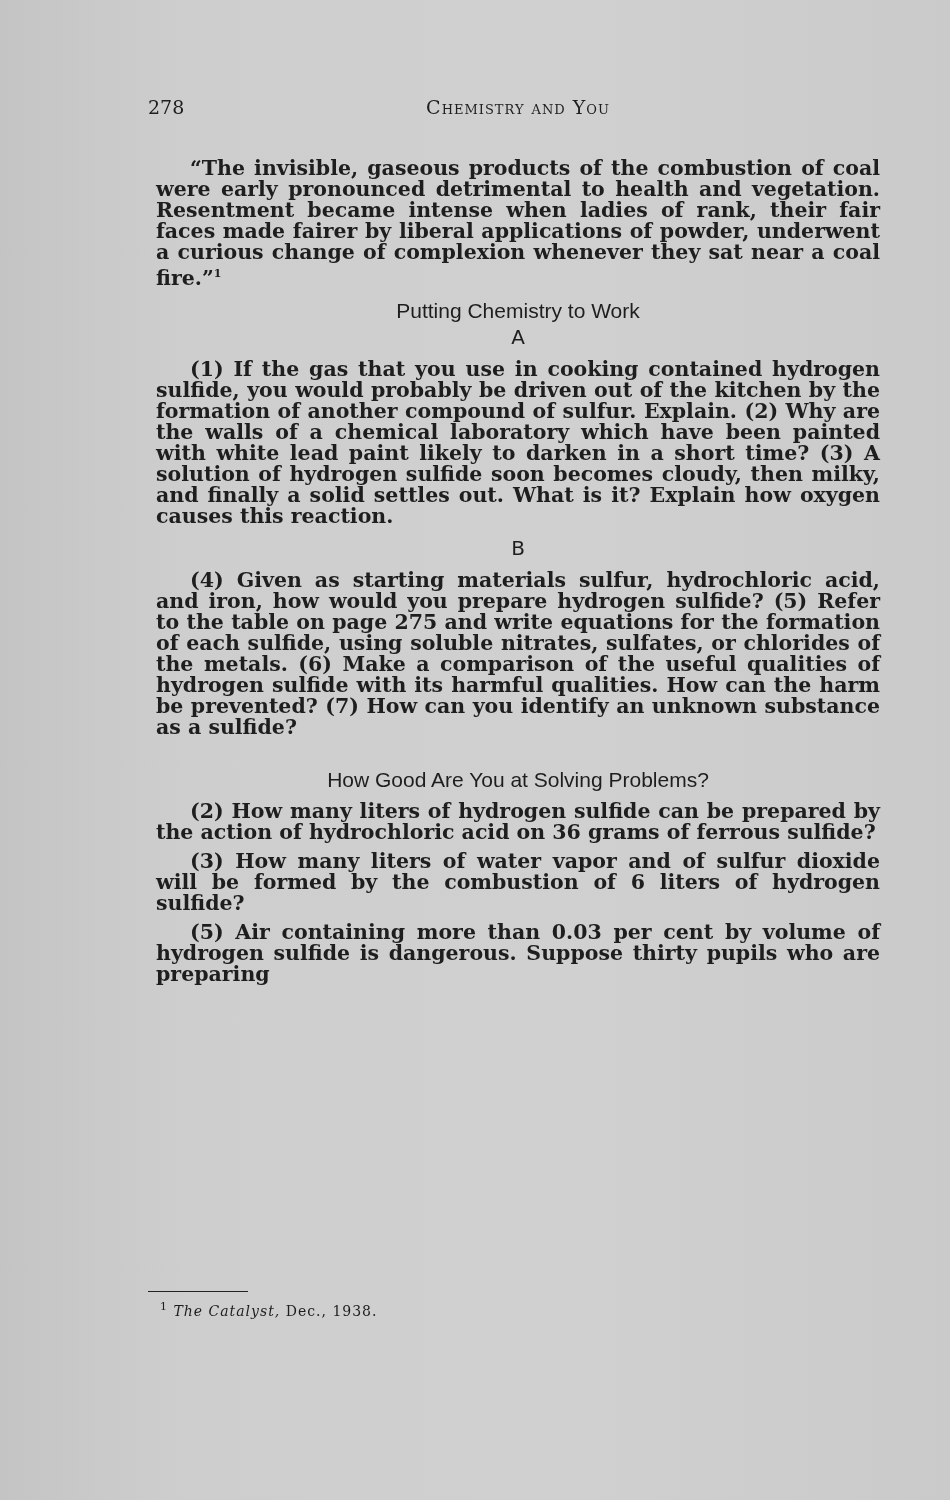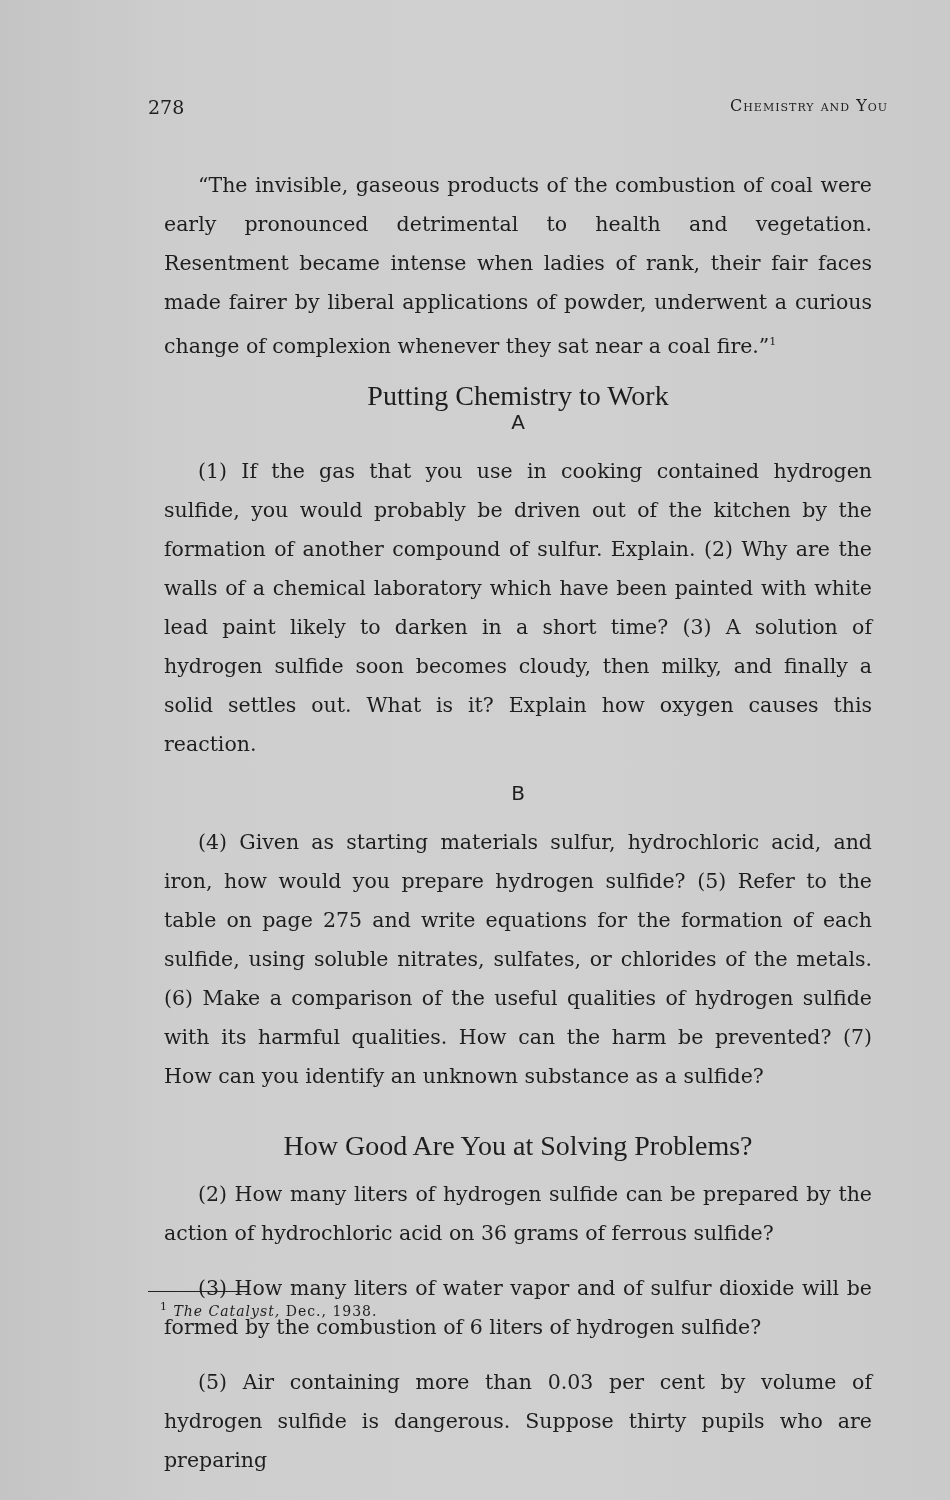--- a/index.html
+++ b/index.html
@@ -9,31 +9,31 @@
     font-family: "DejaVu Serif", "Liberation Serif", serif;
     color: #1e1e1e;
   }
   .page {
     position: relative; width: 950px; height: 1500px;
     background: linear-gradient(90deg, #c4c4c4 0%, #cecece 20%, #d0d0d0 60%, #cacaca 100%);
   }
   .header { position: absolute; top: 96px; left: 148px; width: 740px; height: 30px; }
   .page-num { position: absolute; left: 0; top: 0; font-size: 19px; }
   .running-head {
-    position: absolute; left: 0; right: 0; top: 0; text-align: right;
-    font-size: 16px; font-variant: small-caps; letter-spacing: 1px;
+    position: absolute; left: 0; right: 0; top: 0; text-align: center;
+    font-size: 19px; font-variant: small-caps; letter-spacing: 1px;
   }
   .body { position: absolute; top: 150px; left: 148px; width: 740px; }
   p {
-    margin: 16px; font-size: 20.5px; line-height: 39px;
-    text-align: justify; text-indent: 34px;
+    margin: 8px; font-size: 20.5px; line-height: 21px;
+    text-align: justify; text-indent: 34px; font-weight: bold;
   }
   .sec-title {
-    text-align: center; font-family: Liberation Serif, serif;
-    font-size: 28px; font-weight: 300; line-height: 27px; margin: 0;
+    text-align: center; font-family: Liberation Sans, sans-serif;
+    font-size: 21px; font-weight: 300; line-height: 27px; margin: 0;
   }
   .sub { text-align: center; font-family: "DejaVu Sans", "Liberation Sans", sans-serif; font-size: 20px; line-height: 27px; }
   .gap { height: 20px; }
   .rule { position: absolute; top: 1291px; left: 148px; width: 100px; border-top: 1.5px solid #222; }
   .footnote { position: absolute; top: 1300px; left: 160px; font-size: 14px; letter-spacing: 1px; }
   .footnote i { }
   sup { font-size: 11px; }
 </style>
 </head>
 <body>

